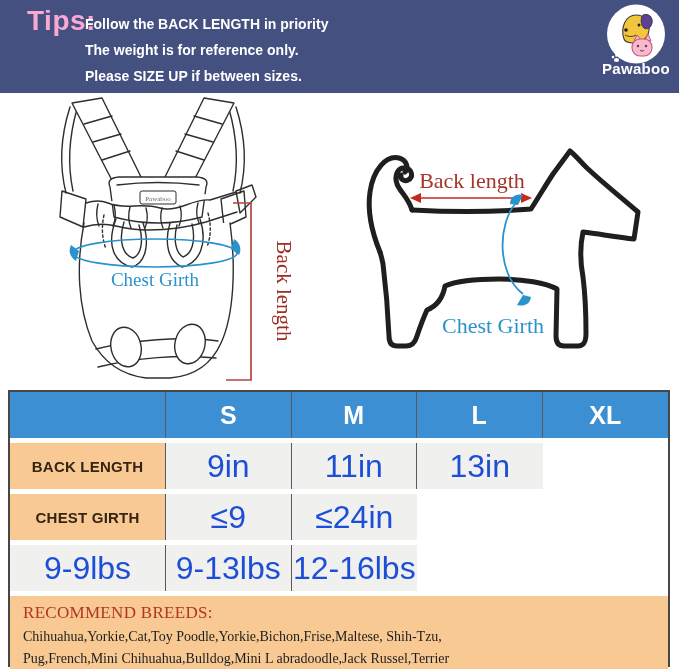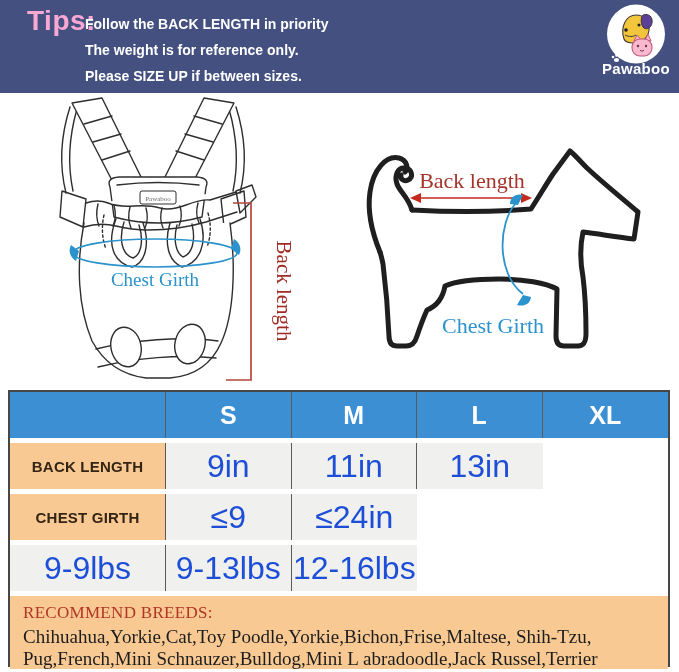--- a/index.html
+++ b/index.html
@@ -25,21 +25,21 @@
   .t-cell{display:flex;align-items:center;justify-content:center;
     border-right:1px solid #5a5a5a;box-sizing:border-box;}
   .t-cell:last-child{border-right:none;}
   .hdr{background:#3c8fd3;color:#fff;font-size:25px;font-weight:bold;}
   .lbl{background:#f8c993;color:#332414;font-size:15px;font-weight:bold;letter-spacing:.2px;}
   .val{background:#f0f0ee;color:#1d4ed8;font-size:32px;}
   
   .breeds{background:#f8c993;height:73px;padding:5px 13px 0 13px;box-sizing:border-box;
     font-family:"Liberation Serif",serif;}
   .breeds-heading{color:#b13524;font-size:17px;margin:2px 0 3px 0;letter-spacing:.3px;}
-  .breeds-line{color:#1d1d1d;font-size:19px;line-height:22px;white-space:nowrap;}
+  .breeds-line{color:#1d1d1d;font-size:14px;line-height:22px;white-space:nowrap;}
 </style>
 </head>
 <body>
 
 <header class="banner">
   <span class="tips-label">Tips:</span>
   <div class="tip-lines">
     <div>Follow the BACK LENGTH in priority</div>
     <div>The weight is for reference only.</div>
     <div>Please SIZE UP if between sizes.</div>
@@ -195,15 +195,15 @@
 
   <div class="t-row">
     <div class="t-cell val">9-9lbs</div>
     <div class="t-cell val">9-13lbs</div>
     <div class="t-cell val">12-16lbs</div>
   </div>
 
   <div class="breeds">
     <div class="breeds-heading">RECOMMEND BREEDS:</div>
     <div class="breeds-line">Chihuahua,Yorkie,Cat,Toy Poodle,Yorkie,Bichon,Frise,Maltese, Shih-Tzu,</div>
-    <div class="breeds-line">Pug,French,Mini Schnauzer,Bulldog,Mini L abradoodle,Jack Russel,Terrier</div>
+    <div class="breeds-line">Pug,French,Mini Chihuahua,Bulldog,Mini L abradoodle,Jack Russel,Terrier</div>
   </div>
 </section>
 
 </body></html>

